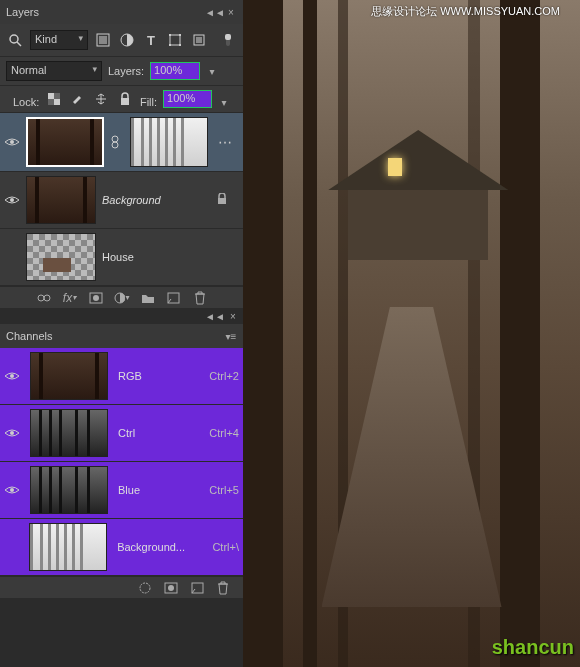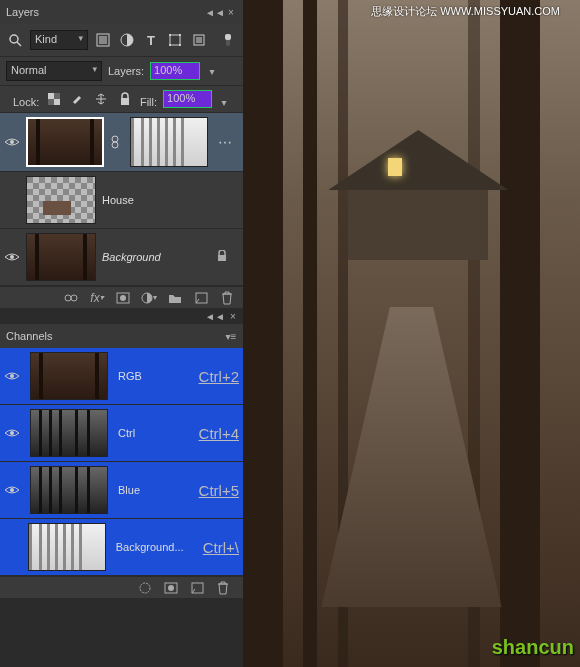--- a/index.html
+++ b/index.html
@@ -34,28 +34,28 @@
 .forest-light::before { left:10px; box-shadow: 8px 0 #888, 16px 0 #888, 24px 0 #888, 32px 0 #888, 40px 0 #888; }
 .checker { background: repeating-conic-gradient(#bbb 0% 25%, #888 0% 50%) 0 0/12px 12px; position:relative; }
 .checker::after { content:''; position:absolute; left:16px; top:24px; width:28px; height:14px; background:#6a5040; }
 .forest-bw { background: linear-gradient(#666,#222); position:relative; overflow:hidden; }
 .forest-bw::before { content:''; position:absolute; top:0; left:8px; width:3px; height:100%; background:#111; box-shadow: 10px 0 #111, 20px 0 #111, 36px 0 #111, 48px 0 #111; }
 .link-icon { width: 14px; height: 14px; color: #ccc; font-size: 11px; }
 .layer-name { color: #ddd; font-size: 11px; }
 .layer-name.italic { font-style: italic; }
 .lock-ind { width: 14px; height: 14px; color: #aaa; font-size: 10px; margin-left: auto; margin-right: 8px; }
 .options-btn { color: #ccc; font-size: 14px; margin-left: 4px; cursor:pointer; }
-.panel-footer { background: #3a3a3a; height: 22px; display: flex; align-items: center; padding: 0 8px; gap: 10px; border-top: 1px solid #2a2a2a; justify-content:flex-end; }
+.panel-footer { background: #3a3a3a; height: 22px; display: flex; align-items: center; padding: 0 8px; gap: 10px; border-top: 1px solid #2a2a2a; justify-content:center; }
 .footer-icon { width: 16px; height: 16px; color: #aaa; display:flex; align-items:center; justify-content:center; font-size:11px; cursor:pointer; }
 .divider { display:flex; justify-content:flex-end; padding:2px 4px; background:#2b2b2b; }
-.channels-list { background: #1d4ed8; }
+.channels-list { background: #6d28d9; }
 .channel-row { display:flex; align-items:center; padding:4px; gap:10px; border-bottom:1px solid #2a2a2a; }
 .channel-thumb { width: 78px; height: 48px; border:1px solid #222; flex-shrink:0; }
 .channel-name { color:#ddd; font-size:11px; width:90px; }
-.channel-shortcut { color:#bbb; font-size:15px;text-decoration:underline; }
+.channel-shortcut { color:#bbb; font-size:11px; }
 .canvas { position:absolute; left:243px; top:0; width:337px; height:667px; background:linear-gradient(180deg,#8a7a6a 0%,#6a5a4a 30%,#5a4838 55%,#3a2a1e 100%); overflow:hidden; }
 .tree { position:absolute; top:0; height:100%; background:#2a1e14; }
 .path { position:absolute; left:50%; transform:translateX(-50%); bottom:60px; width:180px; height:300px; background:linear-gradient(#7a6a5a,#4a3a2e); clip-path: polygon(38% 0%, 62% 0%, 100% 100%, 0% 100%); }
 .house { position:absolute; left:52%; transform:translateX(-50%); top:130px; width:180px; height:140px; }
 .house-body { position:absolute; left:20px; top:50px; width:140px; height:80px; background:#4a3e32; }
 .house-roof { position:absolute; left:0; top:0; width:180px; height:60px; background:#3a3228; clip-path: polygon(50% 0%, 100% 100%, 0% 100%); }
 .house-window { position:absolute; left:60px; top:28px; width:14px; height:18px; background:#f4d678; box-shadow:0 0 8px #f4d678; }
 .watermark1 { position:absolute; top:4px; right:20px; color:#fff; font-size:11px; text-shadow:0 0 2px #000; }
 .watermark2 { position:absolute; bottom:8px; right:6px; font-size:20px; font-weight:bold; color:#7ac020; text-shadow:1px 1px 2px #000; }
 .left-side { width:243px; position:relative; z-index:2; }
@@ -165,41 +165,41 @@
         <span class="link-icon">
           <svg width="10" height="14">
               <ellipse cx="5" cy="4" rx="3" ry="3" fill="none" stroke="#ccc"></ellipse>
               <ellipse cx="5" cy="10" rx="3" ry="3" fill="none" stroke="#ccc"></ellipse>
             </svg>
         </span>
         <div class="thumb forest-light"></div>
         <span class="options-btn">⋯</span>
       </div>
       <div class="layer-row">
-        <span class="eye" style="visibility:hidden">
-          <svg width="16" height="12"></svg>
-        </span>
-        <div class="thumb small checker"></div>
-        <span class="layer-name">House</span>
-      </div>
-      <div class="layer-row">
         <span class="eye">
           <svg width="16" height="12" viewBox="0 0 16 12">
               <path d="M1 6 Q8 0 15 6 Q8 12 1 6 Z" fill="none" stroke="#ccc"></path>
               <circle cx="8" cy="6" r="2" fill="#ccc"></circle>
             </svg>
         </span>
         <div class="thumb small forest-dark"></div>
         <span class="layer-name italic">Background</span>
         <span class="lock-ind">
           <svg width="10" height="12">
               <rect x="1" y="5" width="8" height="6" fill="#aaa"></rect>
               <path d="M2 5 L2 3 A3 3 0 0 1 8 3 L8 5" fill="none" stroke="#aaa" stroke-width="1.5"></path>
             </svg>
         </span>
+      </div>
+      <div class="layer-row">
+        <span class="eye" style="visibility:hidden">
+          <svg width="16" height="12"></svg>
+        </span>
+        <div class="thumb small checker"></div>
+        <span class="layer-name">House</span>
       </div>
     </div>
     <div class="panel-footer">
       <span class="footer-icon">
           <svg width="14" height="10">
             <ellipse cx="4" cy="5" rx="3" ry="3" fill="none" stroke="#aaa"></ellipse>
             <ellipse cx="10" cy="5" rx="3" ry="3" fill="none" stroke="#aaa"></ellipse>
           </svg>
         </span>
       <span class="footer-icon" style="font-style:italic;font-size:12px">fx<span style="font-size:8px">▾</span></span>

